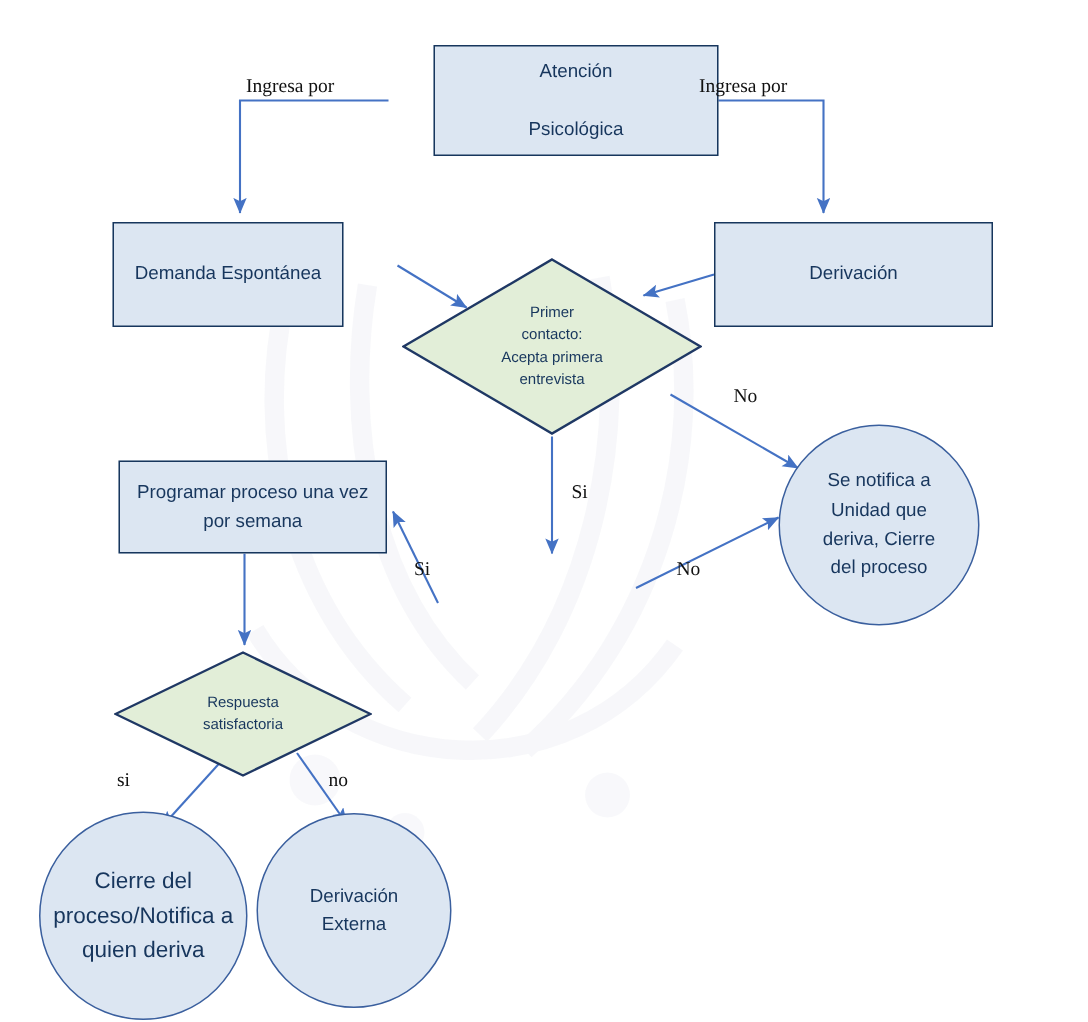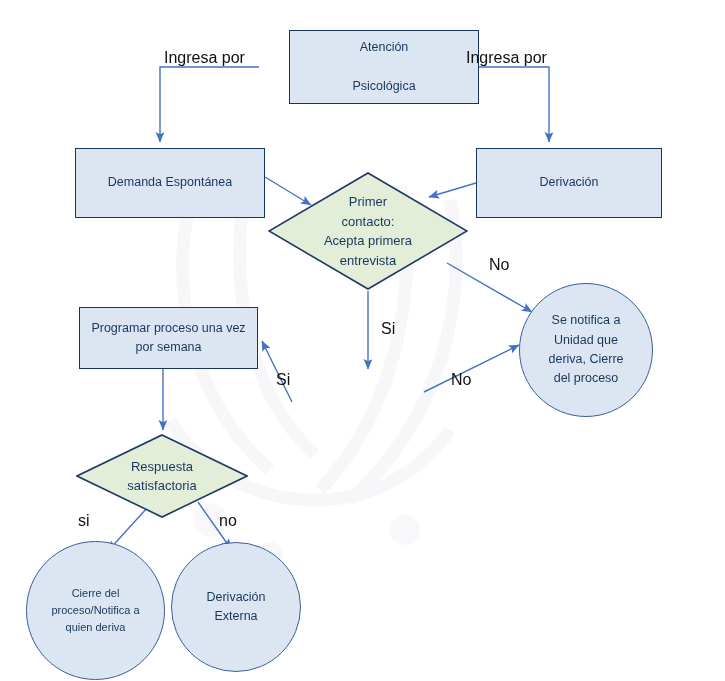--- a/index.html
+++ b/index.html
@@ -64,37 +64,38 @@
   }
   .diamond .dshape {
     position: absolute;
     left: 0; top: 0;
     width: 100%;
     height: 100%;
   }
   .diamond .lbl {
     position: relative;
     z-index: 2;
-    font-size: 13px;
+    font-size: 10px;
     line-height: 1.5;
     color: #17365d;
   }
   
   .circle {
     background: #dce6f2;
     border: 1px solid #3a5f9e;
     border-radius: 50%;
     text-align: center;
   }
   .edge-label {
     position: absolute;
     color: #111111;
-    font-size: 16px;
+    font-size: 13px;
     white-space: nowrap;
     line-height: 1;
+    font-family: Liberation Serif, serif;
   }
 </style>
 </head>
 <body>
 
 <div id="canvas">
 
   <svg class="watermark" viewBox="0 0 330 420" aria-hidden="true">
     <g fill="none" stroke="#f1f2f6" stroke-width="13">
       <path d="M40 30 C 20 120, 40 230, 120 300"></path>
@@ -145,21 +146,21 @@
       <path d="M198,502 L231,549" marker-end="url(#ah)"></path>
     </g>
   </svg>
 
   <div class="node rect" style="left:259px; top:30px; width:190px; height:74px;margin-left:30px;">
     <span class="lbl">Atención
 
 Psicológica</span>
   </div>
 
-  <div class="node rect" style="left:75px; top:148px; width:190px; height:70px;">
+  <div class="node rect" style="left:75px; top:148px; width:154px; height:70px;">
     <span class="lbl">Demanda Espontánea</span>
   </div>
 
   <div class="node rect" style="left:476px; top:148px; width:186px; height:70px;">
     <span class="lbl">Derivación</span>
   </div>
 
   <div class="node diamond" style="left:268px; top:172px; width:200px; height:118px;">
     <svg class="dshape" viewBox="0 0 200 118" preserveAspectRatio="none">
       <polygon points="100,1 199,59 100,117 1,59" fill="#e2eed8" stroke="#1f3864" stroke-width="1.6"></polygon>
@@ -184,21 +185,21 @@
 
 
   <div class="node diamond" style="left:76px; top:434px; width:172px; height:84px;">
     <svg class="dshape" viewBox="0 0 172 84" preserveAspectRatio="none">
       <polygon points="86,1 171,42 86,83 1,42" fill="#e2eed8" stroke="#1f3864" stroke-width="1.6"></polygon>
     </svg>
     <span class="lbl">Respuesta
 satisfactoria</span>
   </div>
 
-  <div class="node circle" style="left:26px; top:541px; width:139px; height:139px; font-size:11px;">
+  <div class="node circle" style="left:26px; top:541px; width:139px; height:139px; font-size:15px;">
     <span class="lbl">Cierre del
 proceso/Notifica a
 quien deriva</span>
   </div>
 
   <div class="node circle" style="left:171px; top:542px; width:130px; height:130px;">
     <span class="lbl">Derivación
 Externa</span>
   </div>
 

